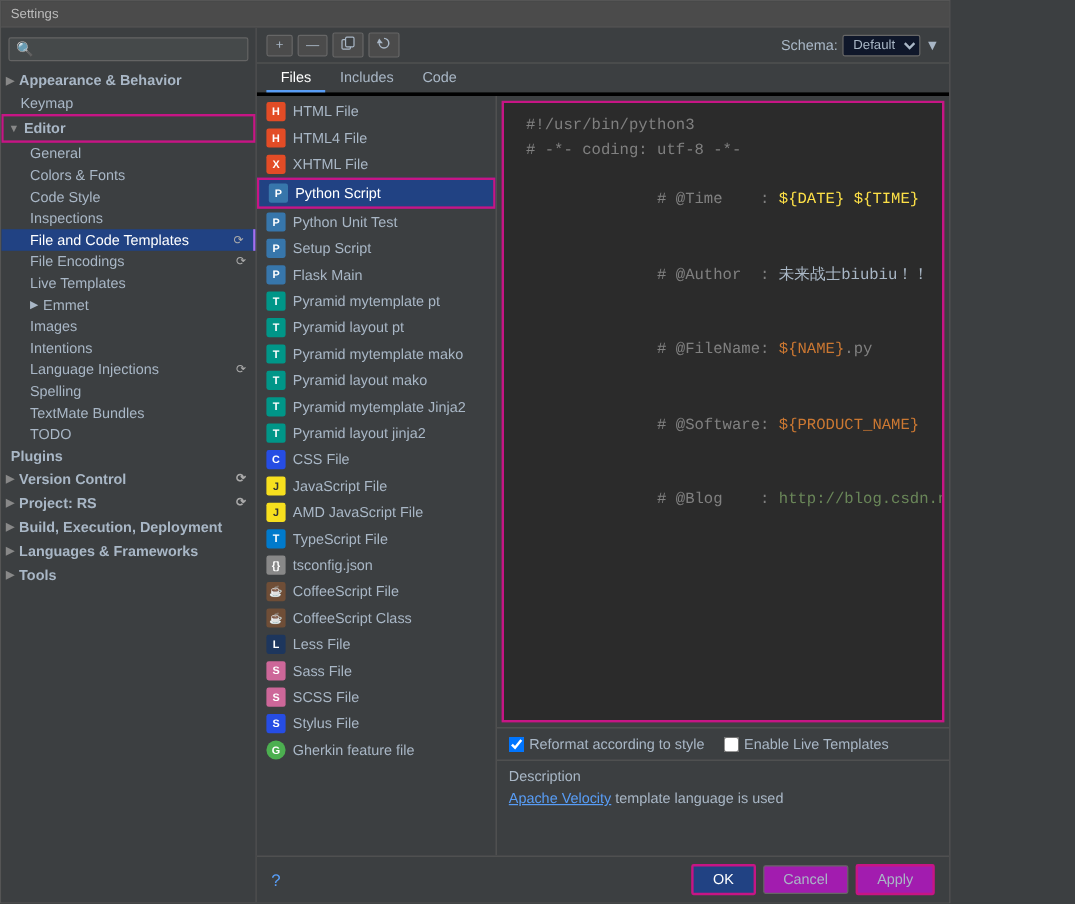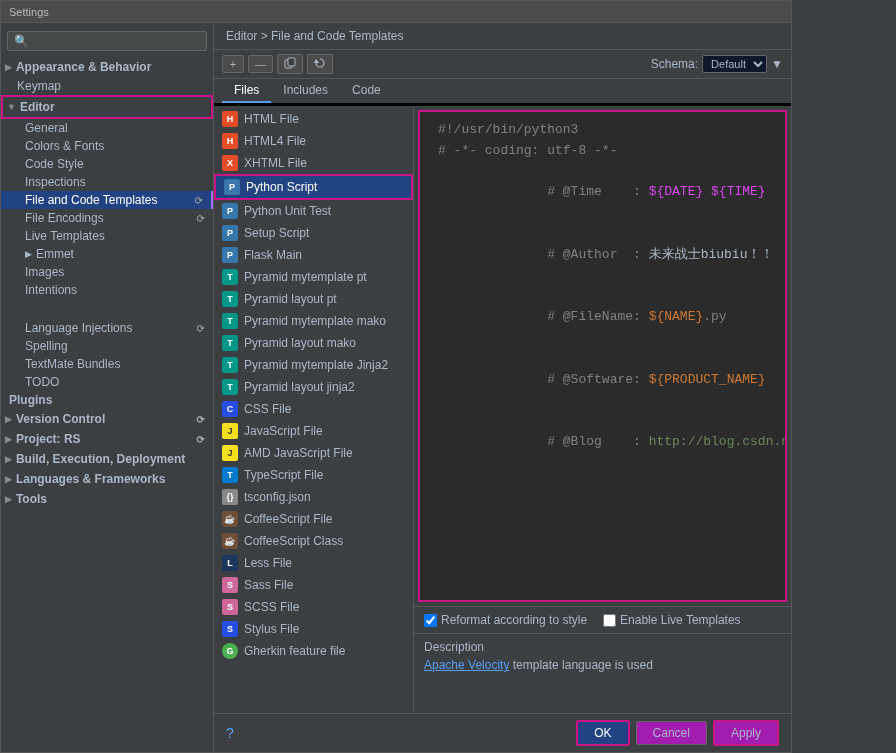--- a/index.html
+++ b/index.html
@@ -152,21 +152,21 @@
         </div>
 
         <div class="sidebar-child">
           <span>Images</span>
         </div>
 
         <div class="sidebar-child">
           <span>Intentions</span>
         </div>
 
-        <div class="sidebar-child" style="display:flex;align-items:center;justify-content:space-between;margin-top:20px;">
+        <div class="sidebar-child" style="display:flex;align-items:center;justify-content:space-between;">
           <span>Language Injections</span>
           <span style="font-size:10px;color:#aaa;">⟳</span>
         </div>
 
         <div class="sidebar-child">
           <span>Spelling</span>
         </div>
 
         <div class="sidebar-child">
           <span>TextMate Bundles</span>
@@ -208,23 +208,20 @@
       </div>
 
       <div class="sidebar-section-header">
         <span class="arrow">▶</span>
         <span>Tools</span>
       </div>
     </div>
 
     <div class="right-panel">
 
-      <div class="breadcrumb-bar">
-        <span>Editor &gt; File and Code Templates</span>
-      </div>
 
       <div class="toolbar">
         <button class="toolbar-btn">+</button>
         <button class="toolbar-btn">—</button>
         <button class="toolbar-btn">
           <svg width="12" height="12" viewBox="0 0 12 12" fill="#a9b7c6">
             <rect x="1" y="3" width="7" height="8" rx="1" stroke="#a9b7c6" fill="none" stroke-width="1"></rect>
             <rect x="4" y="1" width="7" height="8" rx="1" fill="#3c3f41" stroke="#a9b7c6" stroke-width="1"></rect>
           </svg>
         </button>
@@ -354,21 +351,21 @@
             <span class="file-icon icon-green">G</span>
             <span>Gherkin feature file</span>
           </div>
         </div>
 
         <div class="code-area">
           <div class="code-editor highlighted-border">
             <div class="code-line code-comment">#!/usr/bin/python3</div>
             <div class="code-line code-comment"># -*- coding: utf-8 -*-</div>
             <div class="code-line">
-              <span class="code-comment"># @Time    : </span><span style="color:#d946ef;">${DATE} ${TIME}</span>
+              <span class="code-comment"># @Time    : </span><span style="color:#fde047;">${DATE} ${TIME}</span>
             </div>
             <div class="code-line">
               <span class="code-comment"># @Author  : </span><span style="color:#a9b7c6;">未来战士biubiu！！</span>
             </div>
             <div class="code-line">
               <span class="code-comment"># @FileName: </span><span style="color:#cc7832;">${NAME}</span><span class="code-comment">.py</span>
             </div>
             <div class="code-line">
               <span class="code-comment"># @Software: </span><span style="color:#cc7832;">${PRODUCT_NAME}</span>
             </div>

